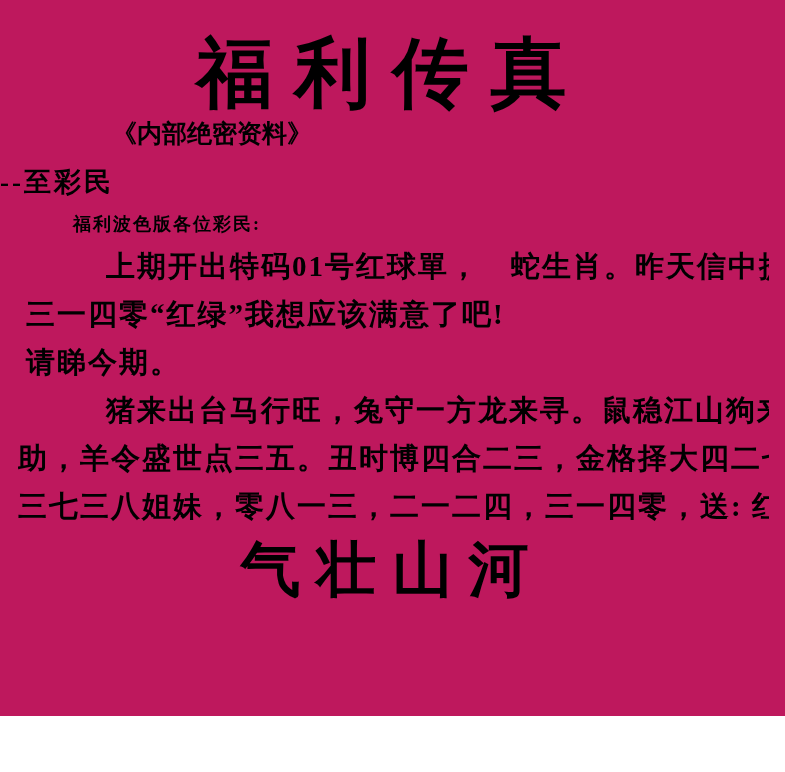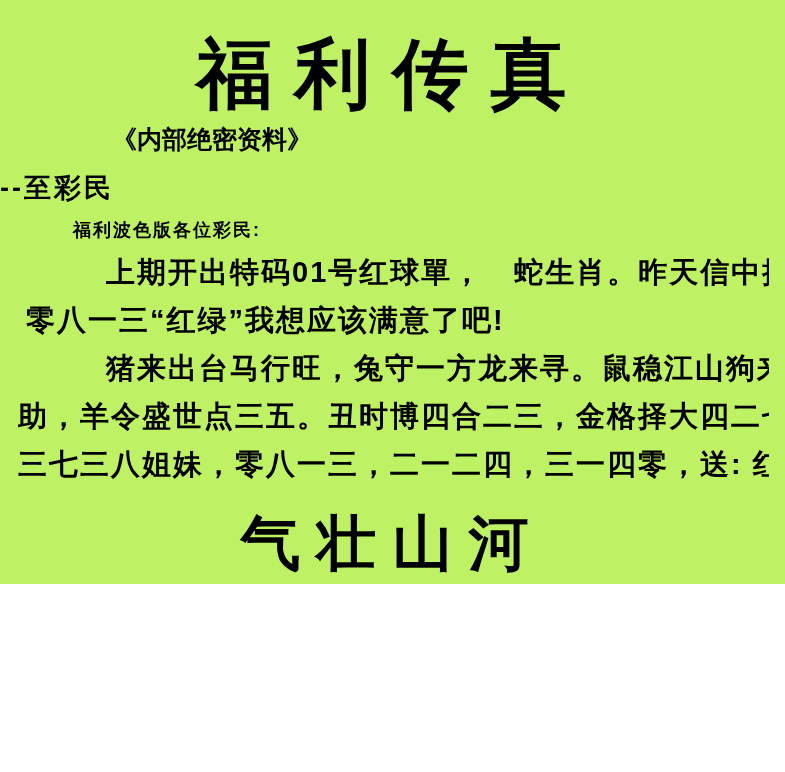--- a/index.html
+++ b/index.html
@@ -3,40 +3,39 @@
 <meta charset="utf-8">
 <style>
   html, body {
     margin: 0;
     padding: 0;
     background: #ffffff;
   }
   .page {
     position: relative;
     width: 785px;
-    height: 584px;
-    background: #bef264;
+    height: 716px;
+    background: #be185d;
     color: #000000;
-    font-family: Liberation Sans, sans-serif;
+    font-family: Liberation Serif, serif;
     overflow: hidden;
   }
   .doc-title {
     margin-top: 30px;
     text-align: center;
     font-size: 76px;
     font-weight: bold;
     letter-spacing: 22px;
     line-height: 1.15;
     white-space: nowrap;
   }
   .meta-row {
     display: flex;
     align-items: baseline;
     margin-left: 112px;
-    margin-top: 6px;
     font-size: 25px;
     font-weight: bold;
     justify-content: space-between;
   }
   .meta-classification { white-space: nowrap; }
   .meta-issue {
     margin-left: 128px;
     white-space: nowrap;
     letter-spacing: 2px;
   }
@@ -70,21 +69,20 @@
     line-height: 48px;
     letter-spacing: 2px;
   }
   .body-line {
     white-space: pre;
     overflow: hidden;
   }
   .indent-1 { text-indent: 88px; }
   .indent-small { text-indent: 8px; }
   .footer-title {
-    margin-top: 16px;
     text-align: center;
     font-size: 60px;
     font-weight: bold;
     letter-spacing: 16px;
     white-space: nowrap;
   }
 </style>
 </head>
 <body>
 
@@ -96,21 +94,22 @@
     <span class="meta-classification">《内部绝密资料》</span>
   </div>
 
   <div class="signoff-row">--至彩民</div>
 
   <div class="greeting-row">福利波色版各位彩民:</div>
 
 
   <div class="body-lines">
     <div class="body-line indent-1">上期开出特码01号红球單，　蛇生肖。昨天信中提供</div>
-    <div class="body-line indent-small">零八一三“红绿”我想应该满意了吧!</div>
+    <div class="body-line indent-small">三一四零“红绿”我想应该满意了吧!</div>
+    <div class="body-line indent-small">请睇今期。</div>
     <div class="body-line indent-1">猪来出台马行旺，兔守一方龙来寻。鼠稳江山狗来</div>
     <div class="body-line">助，羊令盛世点三五。丑时博四合二三，金格择大四二七。</div>
     <div class="body-line">三七三八姐妹，零八一三，二一二四，三一四零，送: 红蓝</div>
   </div>
 
   <div class="footer-title">气壮山河</div>
 
 </div>
 
 </body></html>

